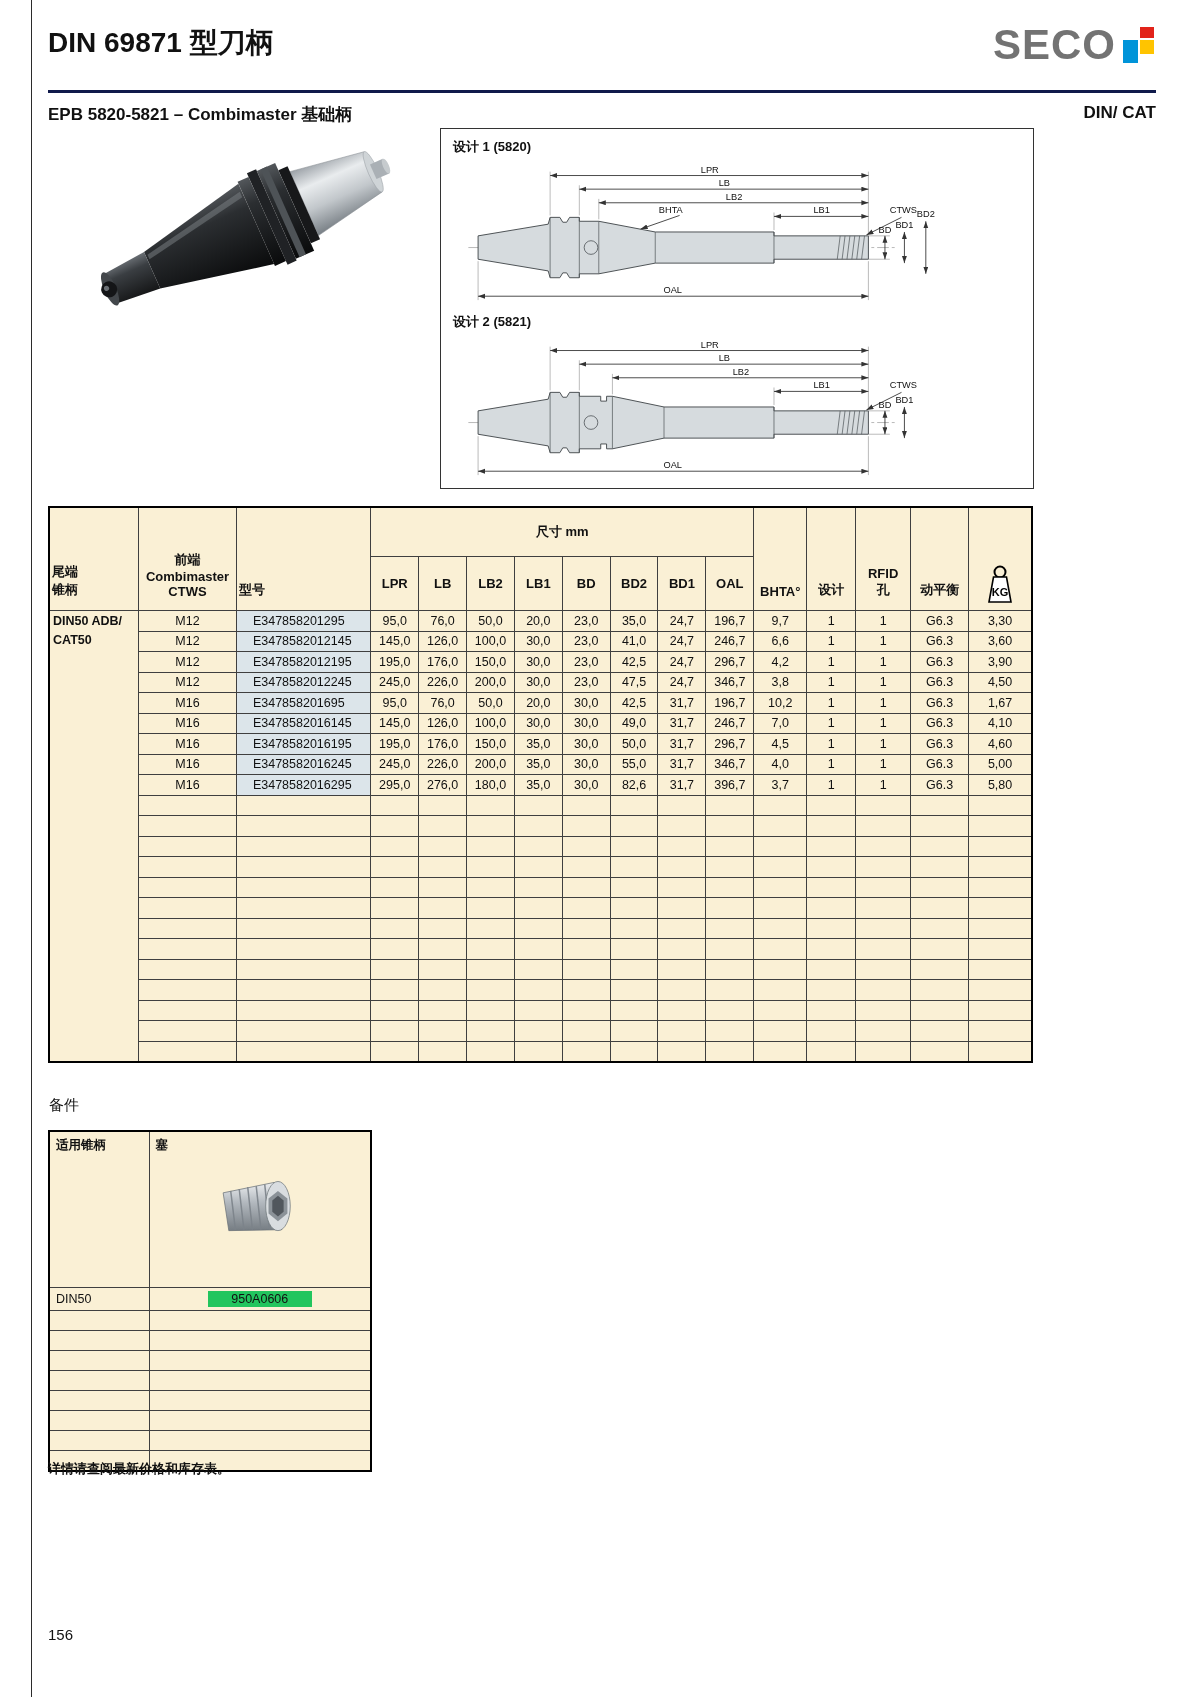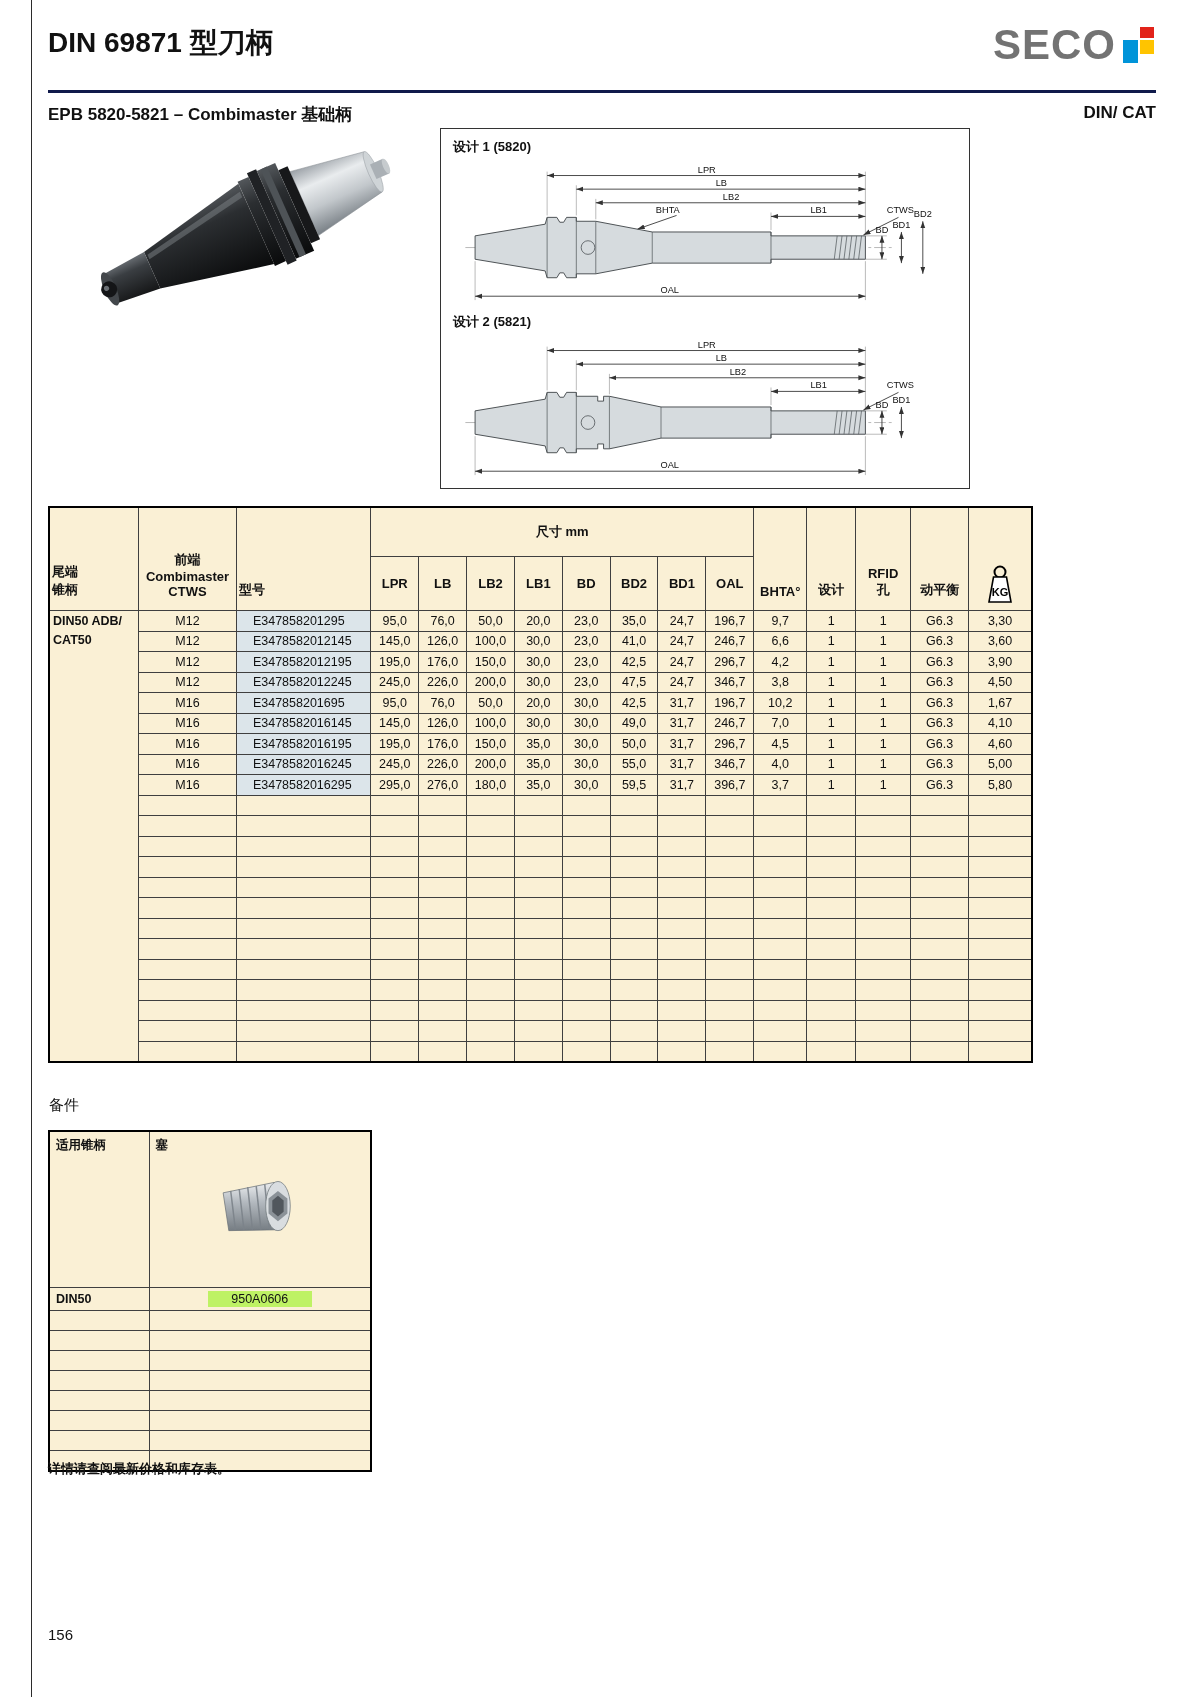--- a/index.html
+++ b/index.html
@@ -13,21 +13,21 @@
   .logo-mark{position:relative;width:33px;height:38px;margin-left:7px;display:inline-block;}
   .m-red{position:absolute;left:17px;top:1px;width:14px;height:11px;background:#E2231A;}
   .m-yellow{position:absolute;left:17px;top:14px;width:14px;height:14px;background:#FFC400;}
   .m-blue{position:absolute;left:0;top:14px;width:15px;height:23px;background:#0094D9;}
 
   .rule{position:absolute;left:48px;right:44px;top:90px;height:3px;background:#101A4B;}
   .subtitle-row{position:absolute;left:48px;right:44px;top:103px;display:flex;
                 justify-content:space-between;font-size:17px;font-weight:bold;}
 
   .photo{position:absolute;left:48px;top:128px;width:375px;height:207px;}
-  .draw-box{position:absolute;left:440px;top:128px;width:530px;height:361px;border:1px solid #333;
+  .draw-box{position:absolute;left:440px;top:128px;width:594px;height:361px;border:1px solid #333;
             box-sizing:border-box;background:#fff;}
   .d-title{font-weight:bold;font-size:13px;margin:9px 0 0 12px;}
   .dsvg{display:block;width:586px;height:146px;margin:2px auto 0;}
   .dim-label{font-size:9.5px;fill:#111;}
 
   .main-table{position:absolute;left:48px;top:506px;width:985px;border-collapse:collapse;
               table-layout:fixed;background:#FAF0D5;border:2px solid #000;}
   .main-table th,.main-table td{border:1px solid #3f3f3f;overflow:hidden;white-space:nowrap;}
   .main-table thead th{font-size:13px;font-weight:bold;text-align:center;}
   .main-table tr.h1 th{height:48px;vertical-align:bottom;padding:0 2px 11px;}
@@ -41,23 +41,23 @@
   .main-table td.group-cell{vertical-align:top;text-align:left;font-weight:bold;
                             font-size:12.5px;line-height:19px;padding:1px 3px;}
 
   .spare-heading{position:absolute;left:49px;top:1096px;font-size:15px;}
   .spare-table{position:absolute;left:48px;top:1124px;width:322px;border-collapse:collapse;
                table-layout:fixed;background:#FAF0D5;border:2px solid #000;margin-top:6px;}
   .spare-table td{border:1px solid #3f3f3f;font-size:12.5px;padding:0 6px;}
   .spare-top td{height:150px;vertical-align:top;font-weight:bold;padding-top:5px;}
   .plug-wrap{text-align:center;margin-top:16px;}
   .spare-data td{height:22px;}
-  .spare-data td.lbl{font-weight:bold;}
+  .spare-data td.lbl{font-weight:normal;}
   .spare-data td.val{text-align:center;font-weight:normal;}
-  .hl-badge{display:inline-block;background:#bef264;min-width:104px;padding:1px 0;text-align:center;}
+  .hl-badge{display:inline-block;background:#22c55e;min-width:104px;padding:1px 0;text-align:center;}
   .spare-empty td{height:19px;}
 
   .footnote{position:absolute;left:48px;top:1460px;font-size:13px;font-weight:bold;}
   .page-num{position:absolute;left:48px;top:1626px;font-size:15px;}
 </style>
 </head>
 <body>
 
 <div class="page">
   <div class="left-rule"></div>
@@ -438,21 +438,21 @@
           <td>5,00</td>
         </tr>
         <tr>
           <td>M16</td>
           <td class="model hl">E3478582016295</td>
           <td>295,0</td>
           <td>276,0</td>
           <td>180,0</td>
           <td>35,0</td>
           <td>30,0</td>
-          <td>59,5</td>
+          <td>82,6</td>
           <td>31,7</td>
           <td>396,7</td>
           <td>3,7</td>
           <td>1</td>
           <td>1</td>
           <td>G6.3</td>
           <td>5,80</td>
         </tr>
         <tr>
           <td></td>

